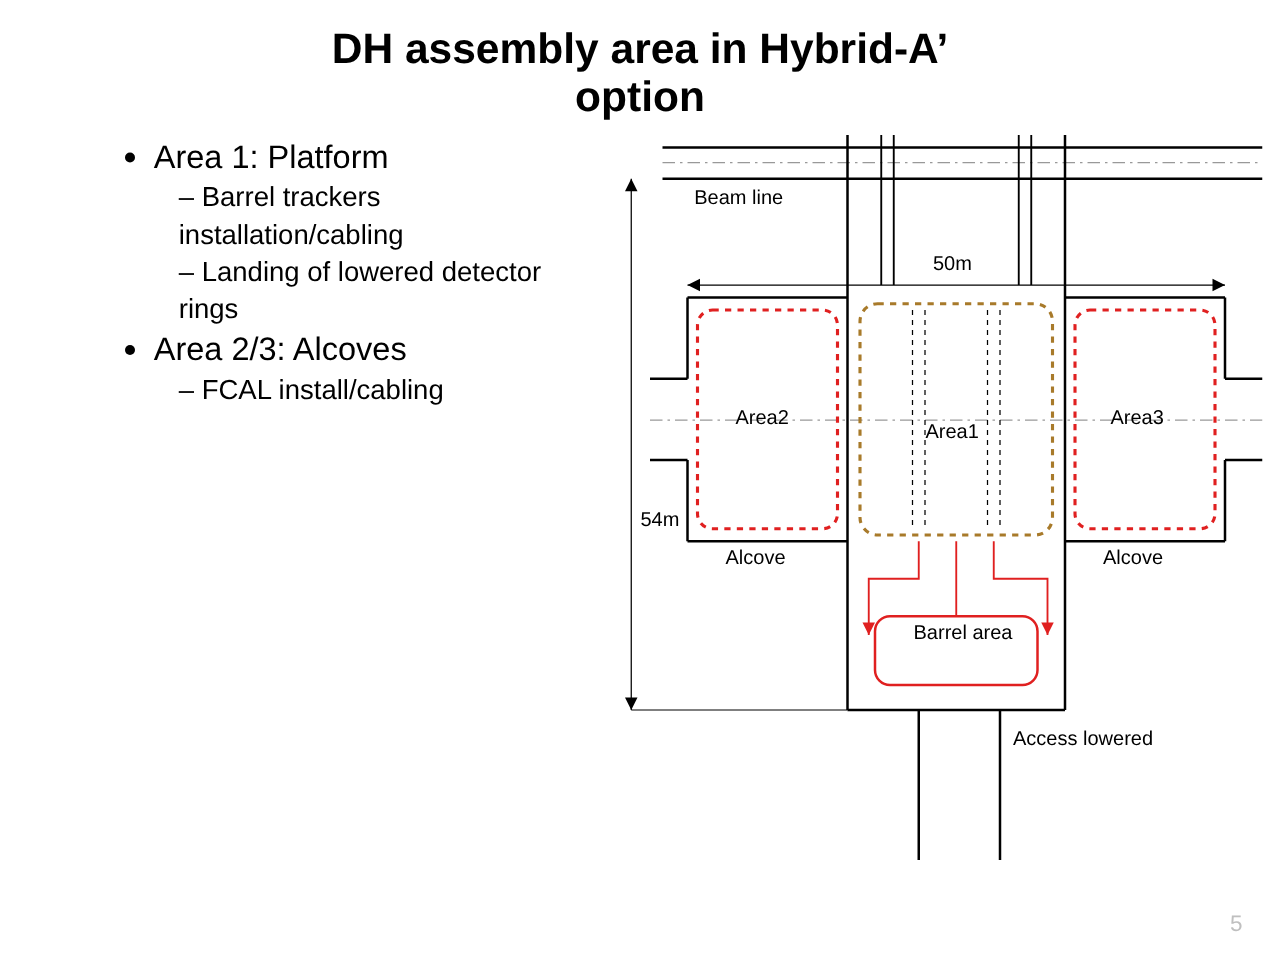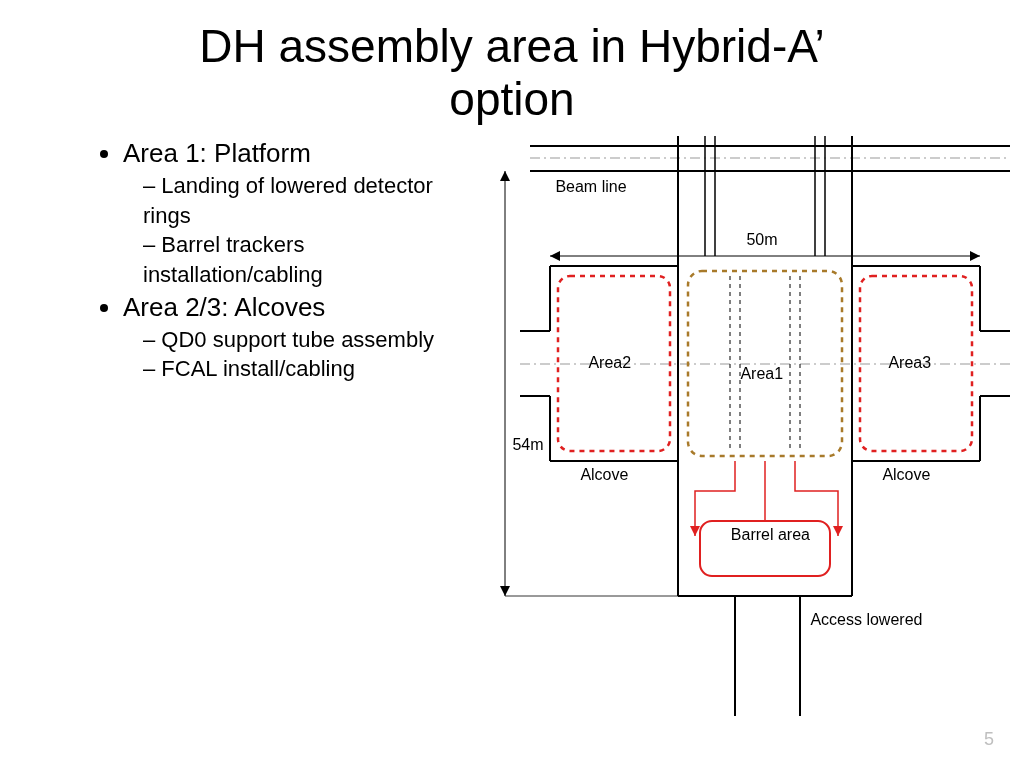--- a/index.html
+++ b/index.html
@@ -8,22 +8,22 @@
     width: 1024px;
     height: 768px;
     background: #ffffff;
     font-family: Arial, Helvetica, sans-serif;
     color: #000;
     position: relative;
     overflow: hidden;
   }
   .title {
     text-align: center;
-    font-size: 46px;
-    font-weight: 400;
+    font-size: 34px;
+    font-weight: 700;
     margin-top: 20px;
     line-height: 1.15;
   }
   .content {
     display: flex;
     padding: 10px 30px 0 93px;
   }
   .left {
     width: 400px;
     font-size: 26px;
@@ -69,28 +69,27 @@
   <span>DH assembly area in Hybrid-A’</span><br>
   <span>option</span>
 </div>
 
 <div class="content">
   <div class="left">
     <ul>
       <li>
         <span>Area 1: Platform</span>
         <ul>
+          <li>Barrel trackers installation/cabling</li>
           <li>Landing of lowered detector rings</li>
-          <li>Barrel trackers installation/cabling</li>
         </ul>
       </li>
       <li>
         <span>Area 2/3: Alcoves</span>
         <ul>
-          <li>QD0 support tube assembly</li>
           <li>FCAL install/cabling</li>
         </ul>
       </li>
     </ul>
   </div>
 
   <div class="diagram">
     <svg width="520" height="580">
 
       <line x1="40" y1="10" x2="520" y2="10" stroke="#000" stroke-width="2"></line>

